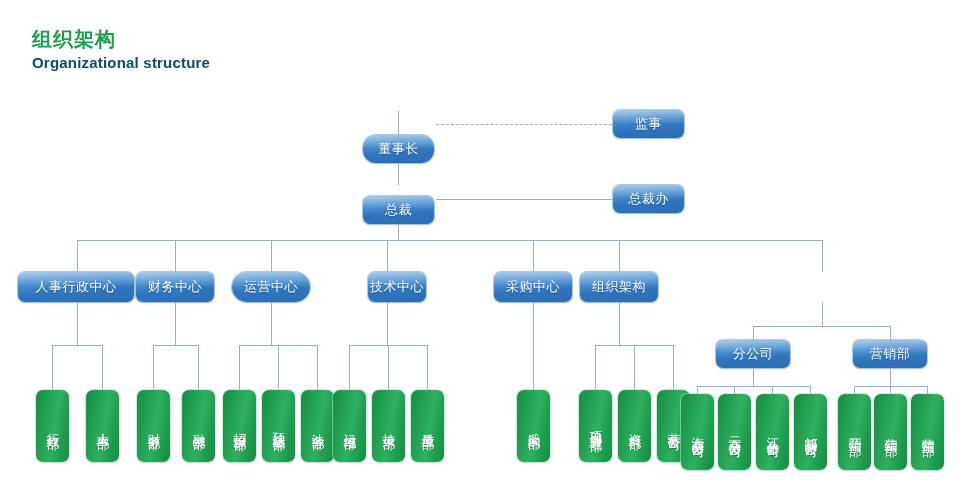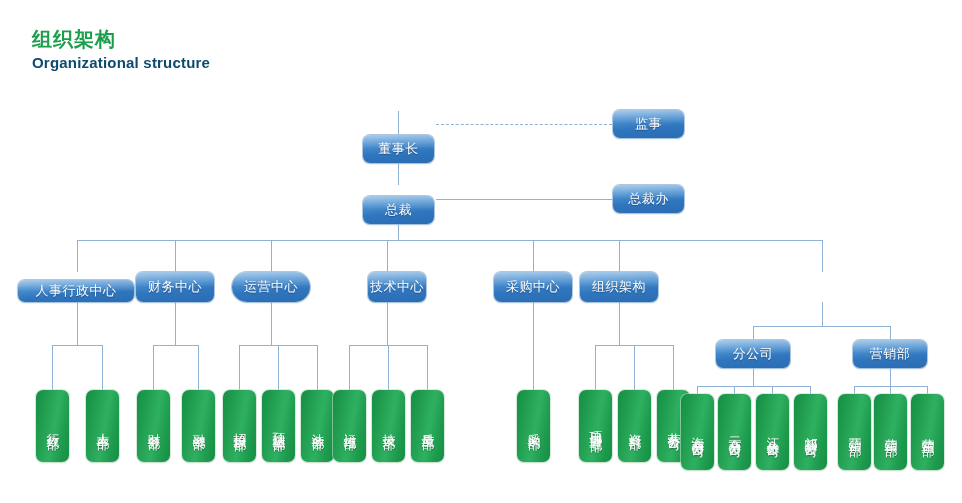--- a/index.html
+++ b/index.html
@@ -142,31 +142,31 @@
 
   <div class="ln v" style="left:890px;top:368px;height:18px;"></div>
   <div class="ln h" style="left:854px;top:386px;width:73px;"></div>
   <div class="ln v" style="left:854px;top:386px;height:8px;"></div>
   <div class="ln v" style="left:890px;top:386px;height:8px;"></div>
   <div class="ln v" style="left:927px;top:386px;height:8px;"></div>
 
   <div class="bbox" style="left:613px;top:110px;width:71px;height:28px;">
     <span class="lbl">监事</span>
   </div>
-  <div class="bbox" style="left:363px;top:135px;width:71px;height:28px;">
+  <div class="bbox" style="left:363px;top:135px;width:71px;height:28px;border-radius:13px;">
     <span class="lbl">董事长</span>
   </div>
   <div class="bbox" style="left:363px;top:196px;width:71px;height:28px;">
     <span class="lbl">总裁</span>
   </div>
   <div class="bbox" style="left:613px;top:185px;width:71px;height:28px;">
     <span class="lbl">总裁办</span>
   </div>
 
-  <div class="bbox" style="left:18px;top:280px;width:116px;height:22px;">
+  <div class="bbox" style="left:18px;top:272px;width:116px;height:30px;">
     <span class="lbl">人事行政中心</span>
   </div>
   <div class="bbox" style="left:136px;top:272px;width:78px;height:30px;">
     <span class="lbl">财务中心</span>
   </div>
   <div class="bbox" style="left:232px;top:272px;width:78px;height:30px;border-radius:15px;">
     <span class="lbl">运营中心</span>
   </div>
   <div class="bbox" style="left:368px;top:272px;width:58px;height:30px;">
     <span class="lbl">技术中心</span>

